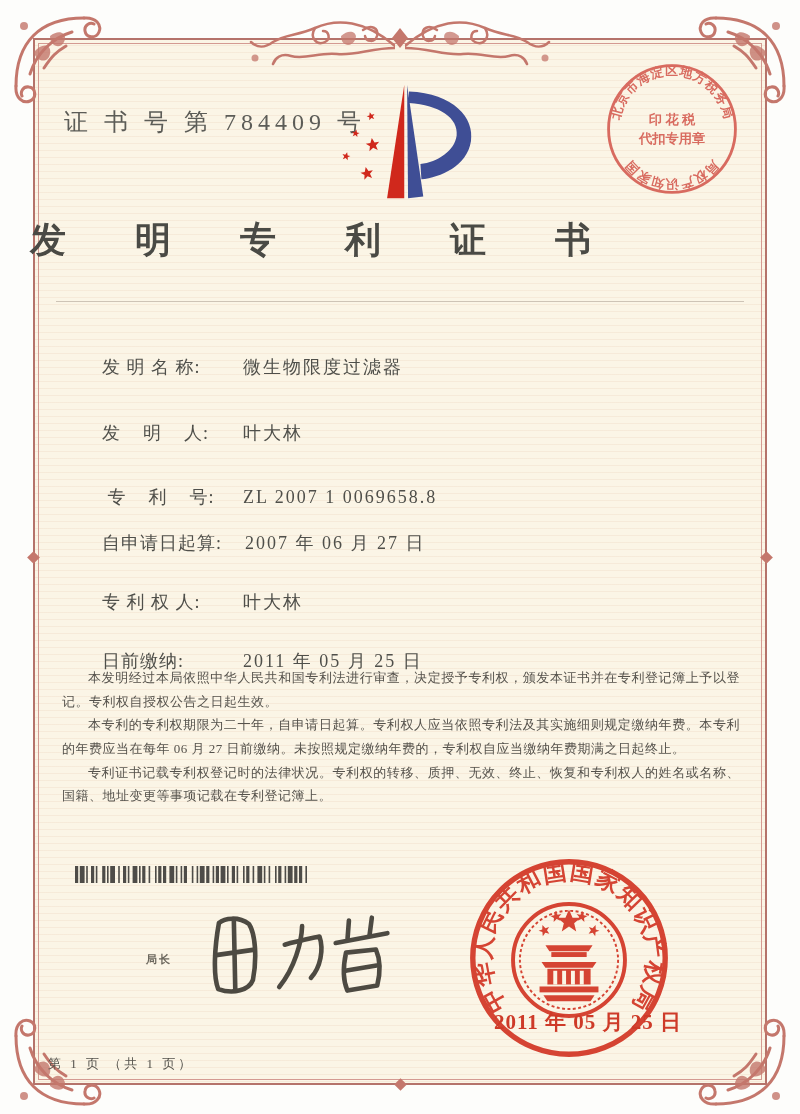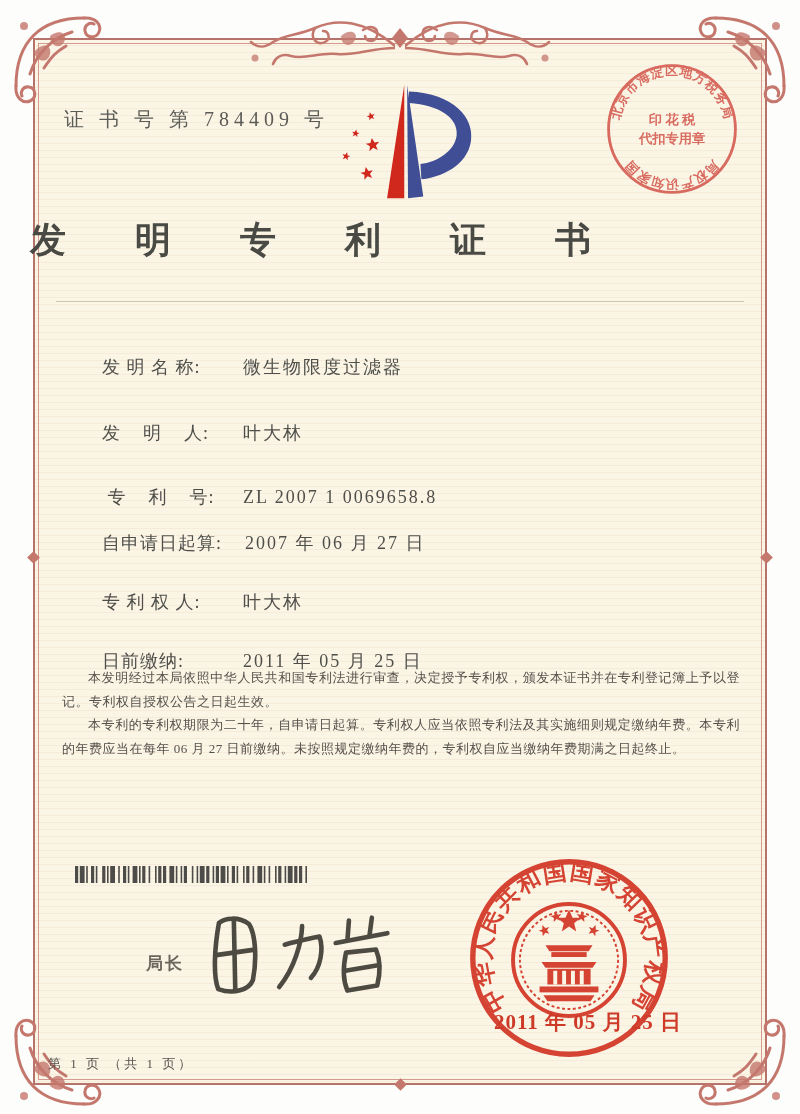--- a/index.html
+++ b/index.html
@@ -39,21 +39,21 @@
     position:absolute; width:9px; height:9px; background:#c4776c;
     transform:rotate(45deg);
   }
   .ed-left  { left:29px;  top:553px; }
   .ed-right { right:29px; top:553px; }
   .ed-bottom{ left:396px; bottom:25px; }
 
   
   .cert-no {
     position:absolute; left:64px; top:106px;
-    font-size:20px; color:#5c5c57; letter-spacing:5px; white-space:pre;
+    font-size:24px; color:#5c5c57; letter-spacing:5px; white-space:pre;
   }
   .logo { position:absolute; left:328px; top:80px; }
   .tax-seal { position:absolute; left:601px; top:58px; opacity:.88; }
   .title {
     position:absolute; left:0; right:0; top:216px; text-align:left;
     font-size:36px; font-weight:700; color:#4a4a45;
     letter-spacing:30px; text-indent:30px; white-space:pre;
   }
   .title-rule {
     position:absolute; left:56px; right:56px; top:301px; height:1px;
@@ -70,21 +70,21 @@
     font-size:13px; line-height:1.82; color:#55524c;
     text-align:justify; letter-spacing:0.5px;
   }
   .body-text p { text-indent:2em; }
 
   .barcode { position:absolute; left:75px; top:866px; width:258px; height:17px; }
 
   .sig-label {
     position:absolute; left:146px; top:952px;
     font-family:"Liberation Sans","DejaVu Sans",sans-serif;
-    font-size:17px; font-weight:bold; color:#6b675d; letter-spacing:2px;
+    font-size:11px; font-weight:bold; color:#6b675d; letter-spacing:2px;
   }
   .signature { position:absolute; left:190px; top:898px; }
 
   .office-seal { position:absolute; left:461px; top:850px; }
   .seal-date {
     position:absolute; left:494px; top:1008px;
     font-size:21px; font-weight:bold; color:#ce3a28; letter-spacing:1px; white-space:pre;
   }
   .footer {
     position:absolute; left:0; right:0; top:1055px; text-align:left;
@@ -212,20 +212,21 @@
   <div class="field f4">
     <span class="field-label">专 利 权 人:</span><span class="field-value">叶大林</span>
   </div>
   <div class="field f5">
     <span class="field-label">日前缴纳:</span><span class="field-value">2011 年 05 月 25 日</span>
   </div>
 
   <div class="body-text">
     <p>本发明经过本局依照中华人民共和国专利法进行审查，决定授予专利权，颁发本证书并在专利登记簿上予以登记。专利权自授权公告之日起生效。</p>
     <p>本专利的专利权期限为二十年，自申请日起算。专利权人应当依照专利法及其实施细则规定缴纳年费。本专利的年费应当在每年 06 月 27 日前缴纳。未按照规定缴纳年费的，专利权自应当缴纳年费期满之日起终止。</p>
+    <p>专利证书记载专利权登记时的法律状况。专利权的转移、质押、无效、终止、恢复和专利权人的姓名或名称、国籍、地址变更等事项记载在专利登记簿上。</p>
   </div>
 
   <svg class="barcode" id="barcode">
       <rect x="0" y="0" width="3.2" height="17" fill="#4e4c48"></rect>
       <rect x="4.800000000000001" y="0" width="4.800000000000001" height="17" fill="#4e4c48"></rect>
       <rect x="11.200000000000001" y="0" width="1.6" height="17" fill="#4e4c48"></rect>
       <rect x="16" y="0" width="3.2" height="17" fill="#4e4c48"></rect>
       <rect x="20.8" y="0" width="1.6" height="17" fill="#4e4c48"></rect>
       <rect x="27.200000000000003" y="0" width="3.2" height="17" fill="#4e4c48"></rect>
       <rect x="32" y="0" width="1.6" height="17" fill="#4e4c48"></rect>

